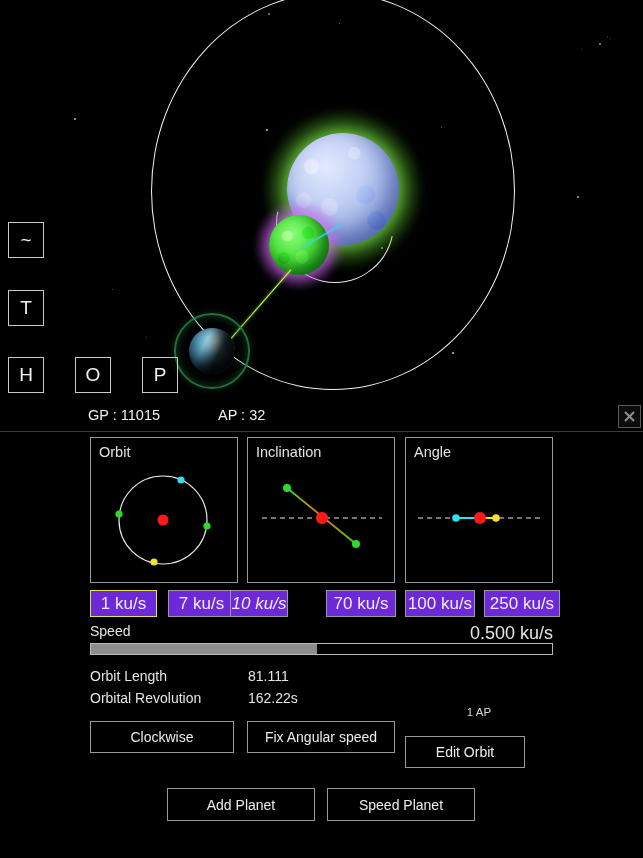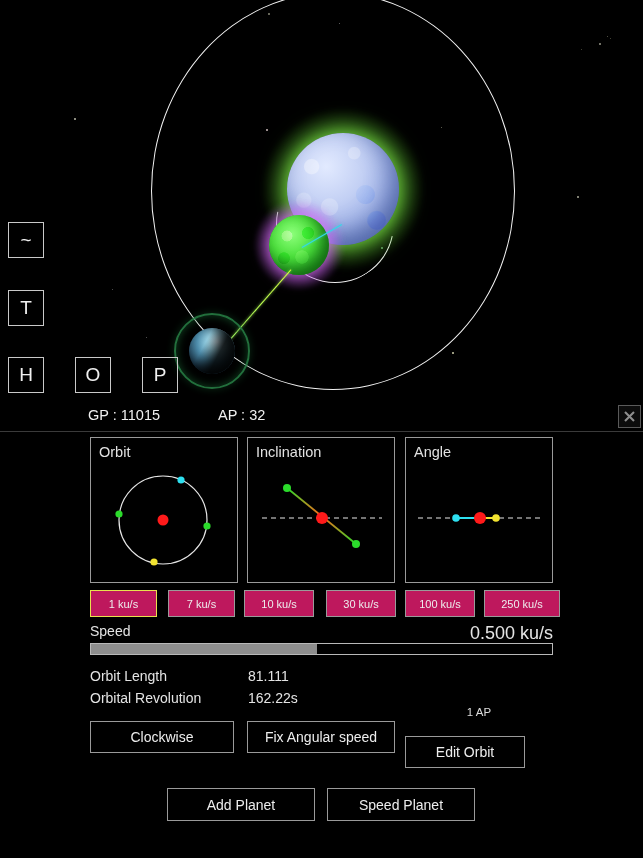--- a/index.html
+++ b/index.html
@@ -136,22 +136,22 @@
     position:absolute; left:8px; top:6px; font-size:14.5px; color:#e2e2e2;
   }
   #viz-orbit { left:90px; }
   #viz-incl  { left:247px; }
   #viz-angle { left:405px; }
   .viz-svg { position:absolute; left:0; top:0; width:148px; height:146px; }
 
   
   .speedbtn {
     position:absolute; top:158px; height:27px;
-    border:1px solid #9a9a9a; background:#be185d; color:#ededed;
-    font-size:11px; display:flex; align-items:center; justify-content:center;
+    border:1px solid #9a9a9a; background:#6d28d9; color:#ededed;
+    font-size:17px; display:flex; align-items:center; justify-content:center;
     cursor:pointer; user-select:none;
   }
   .speedbtn.active { border-color:#e8e14e; }
 
   
   #speed-label { position:absolute; left:90px; top:191px; font-size:14px; color:#e4e4e4; }
   #speed-value { position:absolute; right:90px; top:191px; font-size:18px; color:#e4e4e4; }
   #speed-track {
     position:absolute; left:90px; top:211px; width:463px; height:12px;
     border:1px solid #b9b9b9; background:#000; cursor:pointer;
@@ -283,22 +283,22 @@
         <line x1="50" y1="80" x2="74" y2="80" stroke="#2ee0f0" stroke-width="2"></line>
         <line x1="74" y1="80" x2="90" y2="80" stroke="#f2e330" stroke-width="2"></line>
         <circle cx="50" cy="80" r="3.8" fill="#2ee0f0"></circle>
         <circle cx="90" cy="80" r="3.8" fill="#f2e330"></circle>
         <circle cx="74" cy="80" r="6" fill="#ff1a1a"></circle>
       </svg>
     </div>
 
     <div class="speedbtn active" style="left:90px;  width:67px;">1 ku/s</div>
     <div class="speedbtn" style="left:168px; width:67px;">7 ku/s</div>
-    <div class="speedbtn" style="left:244px; width:70px;">10 ku/s</div>
-    <div class="speedbtn" style="left:326px; width:70px;">30 ku/s</div>
+    <div class="speedbtn" style="left:230px; width:58px;font-style:italic;">10 ku/s</div>
+    <div class="speedbtn" style="left:326px; width:70px;">70 ku/s</div>
     <div class="speedbtn" style="left:405px; width:70px;">100 ku/s</div>
     <div class="speedbtn" style="left:484px; width:76px;">250 ku/s</div>
 
     <div id="speed-label">Speed</div>
     <div id="speed-value">0.500 ku/s</div>
     <div id="speed-track">
       <div id="speed-fill" style="width: 49%;"></div>
     </div>
 
     <div class="stat-label" id="stat-row1-label">Orbit Length</div>

